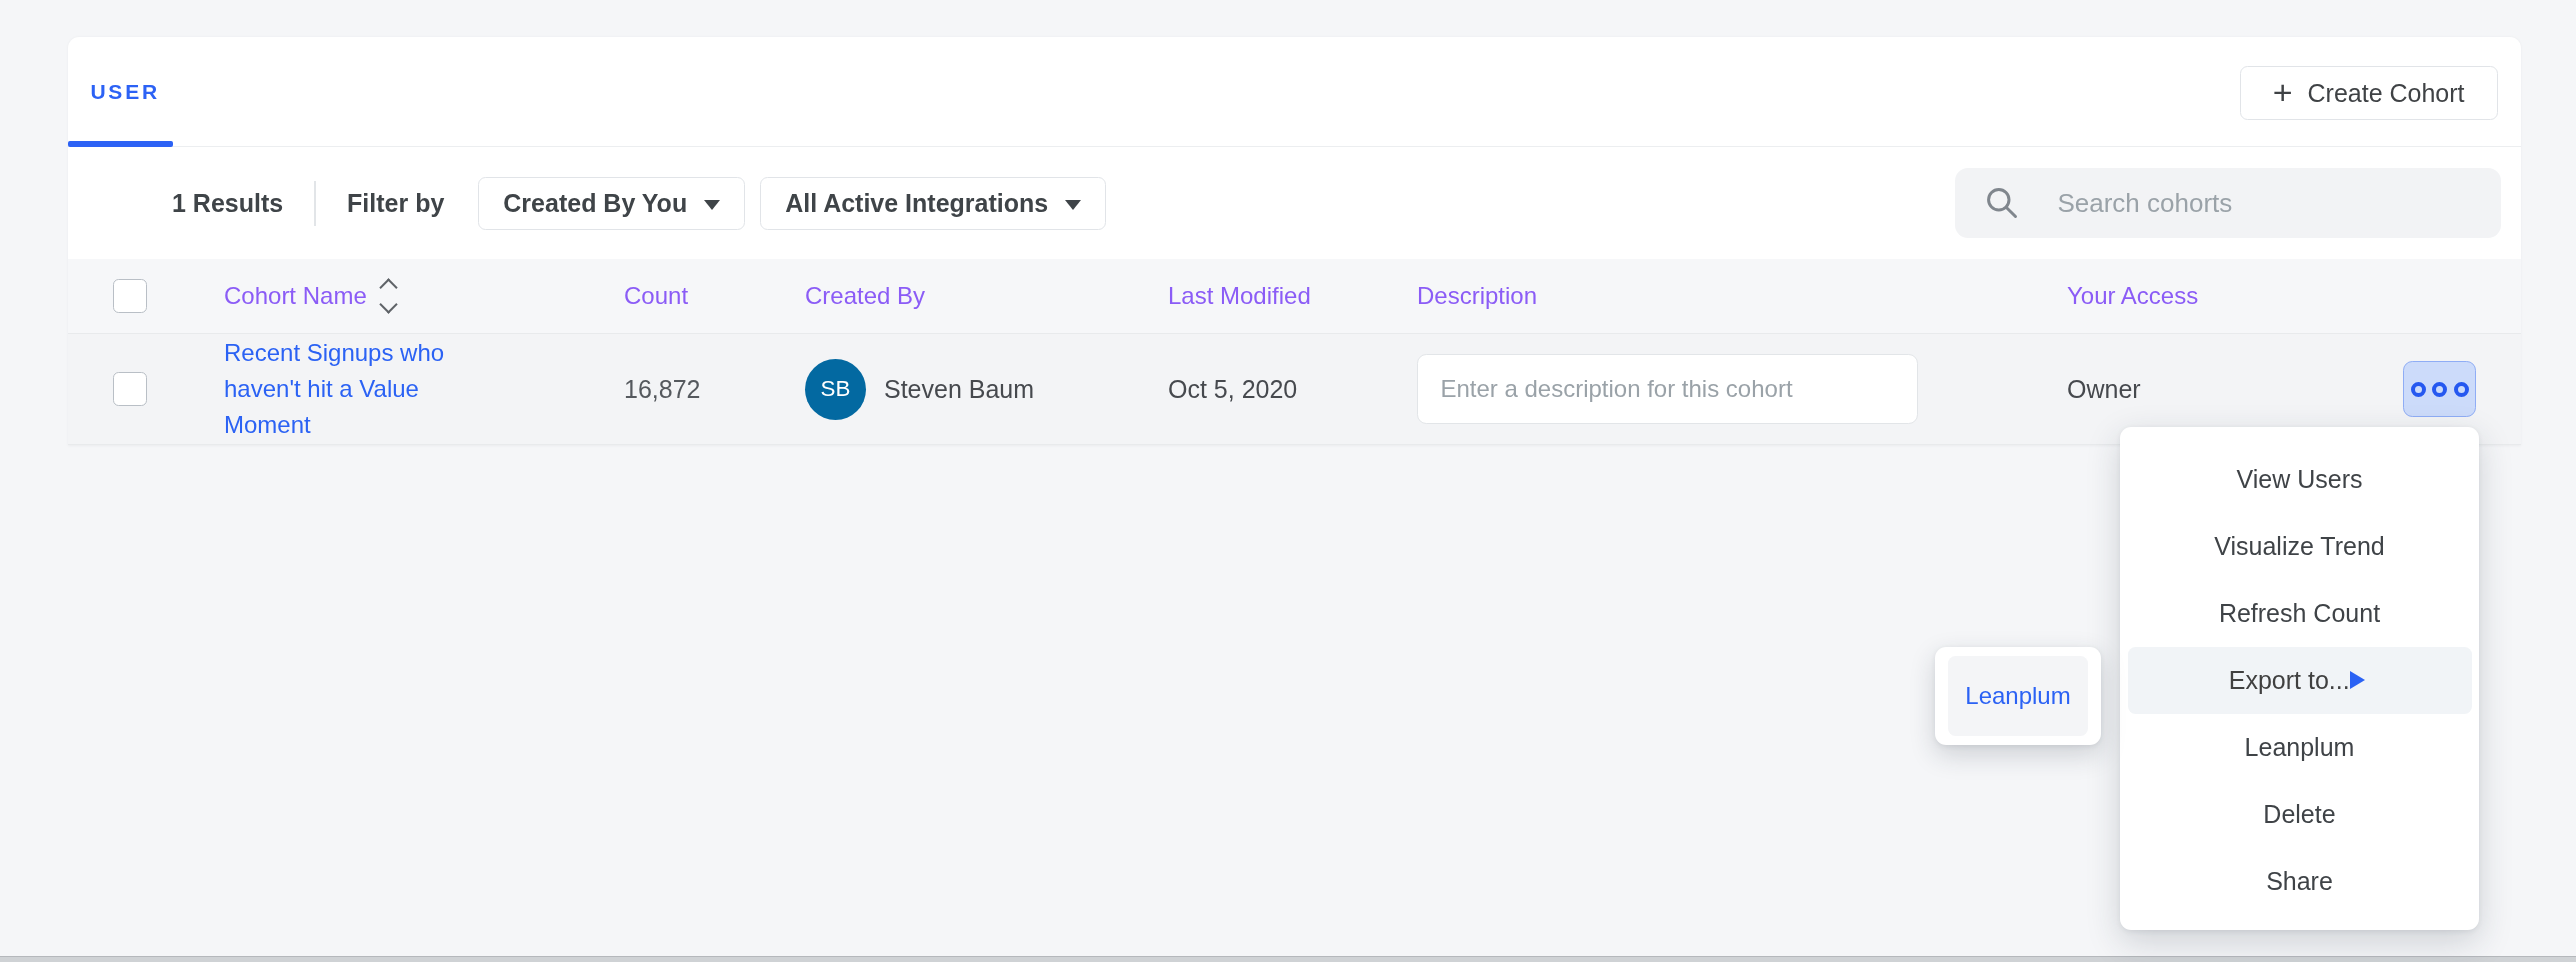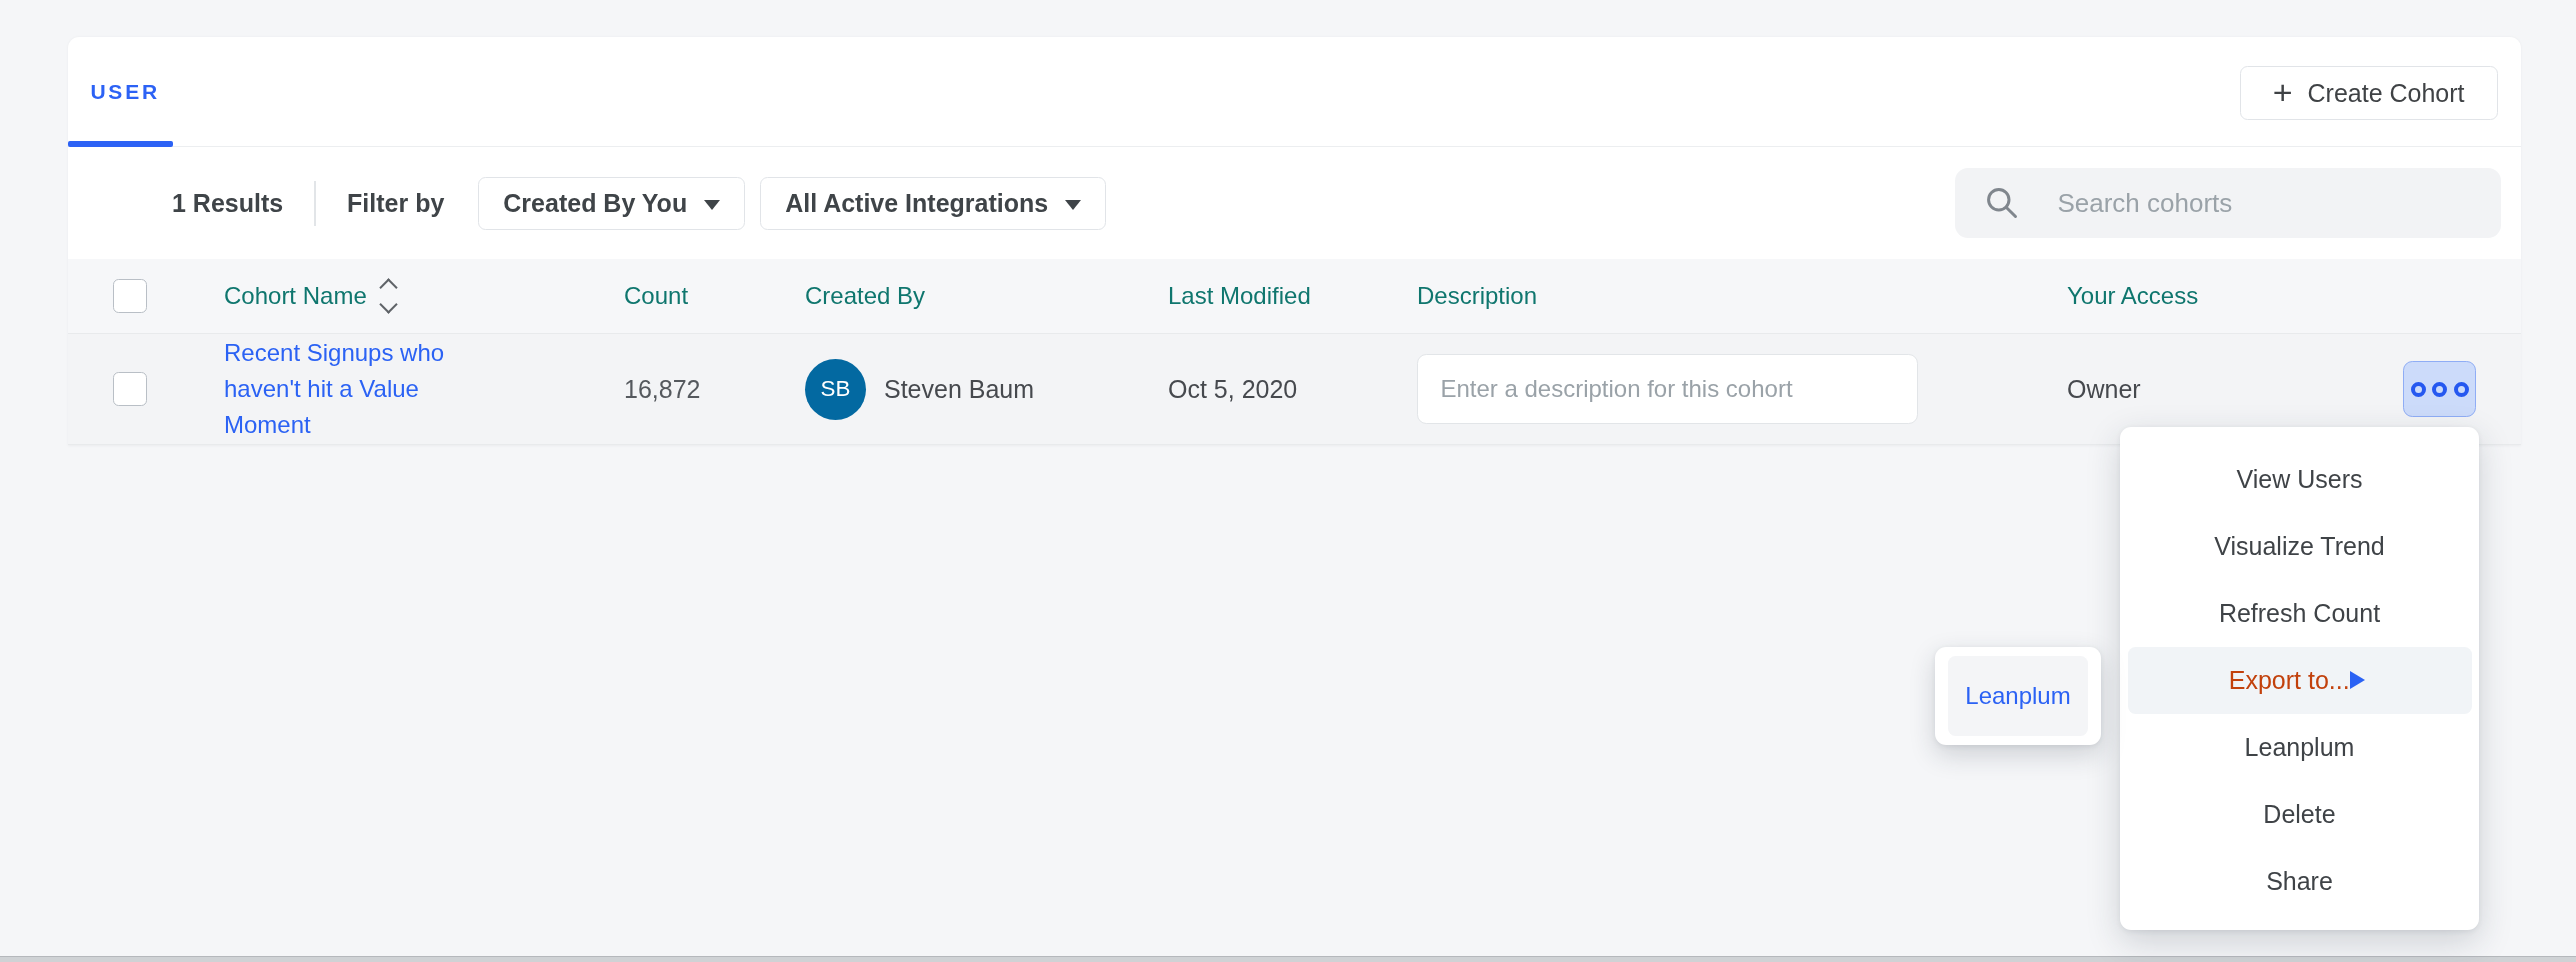--- a/index.html
+++ b/index.html
@@ -71,21 +71,21 @@
     flex: 1; border: none; outline: none; background: transparent;
     font-family: "Liberation Sans", sans-serif;
     font-size: 26px; color: #3f4448;
   }
   .search-box input::placeholder { color: #9aa2a8; }
 
   
   .table-header {
     position: relative; height: 75px;
     background: #f6f7f9; border-bottom: 0.9px solid #e8eaec;
-    font-size: 24px; font-weight: 500; color: #0f766e;
+    font-size: 24px; font-weight: 500; color: #8b5cf6;
   }
   .table-row {
     position: relative; height: 111px;
     background: #f3f4f6; border-bottom: 0.9px solid #e8eaec;
     font-size: 25px; color: #46494e;
   }
   .cell { position: absolute; top: 0; height: 100%; display: flex; align-items: center; }
   .c-check  { left: 45px; }
   .c-name   { left: 156px; width: 243px; }
   .c-count  { left: 556px; }
@@ -139,21 +139,21 @@
     position: absolute; left: 2120px; top: 427px; width: 359px;
     background: #fff; border-radius: 11.2px;
     box-shadow: 0 11.2px 34px rgba(35,45,60,0.18), 0 1.9px 5.6px rgba(35,45,60,0.08);
     padding: 18.7px 7.5px 15px 7.5px; z-index: 5;
   }
   .menu-item {
     height: 67px; border-radius: 7.5px;
     display: flex; align-items: center; justify-content: center;
     padding: 0 22.4px; font-size: 25px; color: #3f4347; cursor: pointer;
   }
-  .menu-item.active { background: #f1f4f7; color: #c2410c; }
+  .menu-item.active { background: #f1f4f7; color: #404040; }
   .arrow-right {
     width: 0; height: 0;
     border-top: 9.3px solid transparent; border-bottom: 9.3px solid transparent;
     border-left: 15px solid #2b62f4; margin-right: 5.6px;
   }
 
   
   .submenu {
     position: absolute; left: 1935px; top: 647px; width: 166px; height: 98px;
     background: #fff; border-radius: 11.2px;

